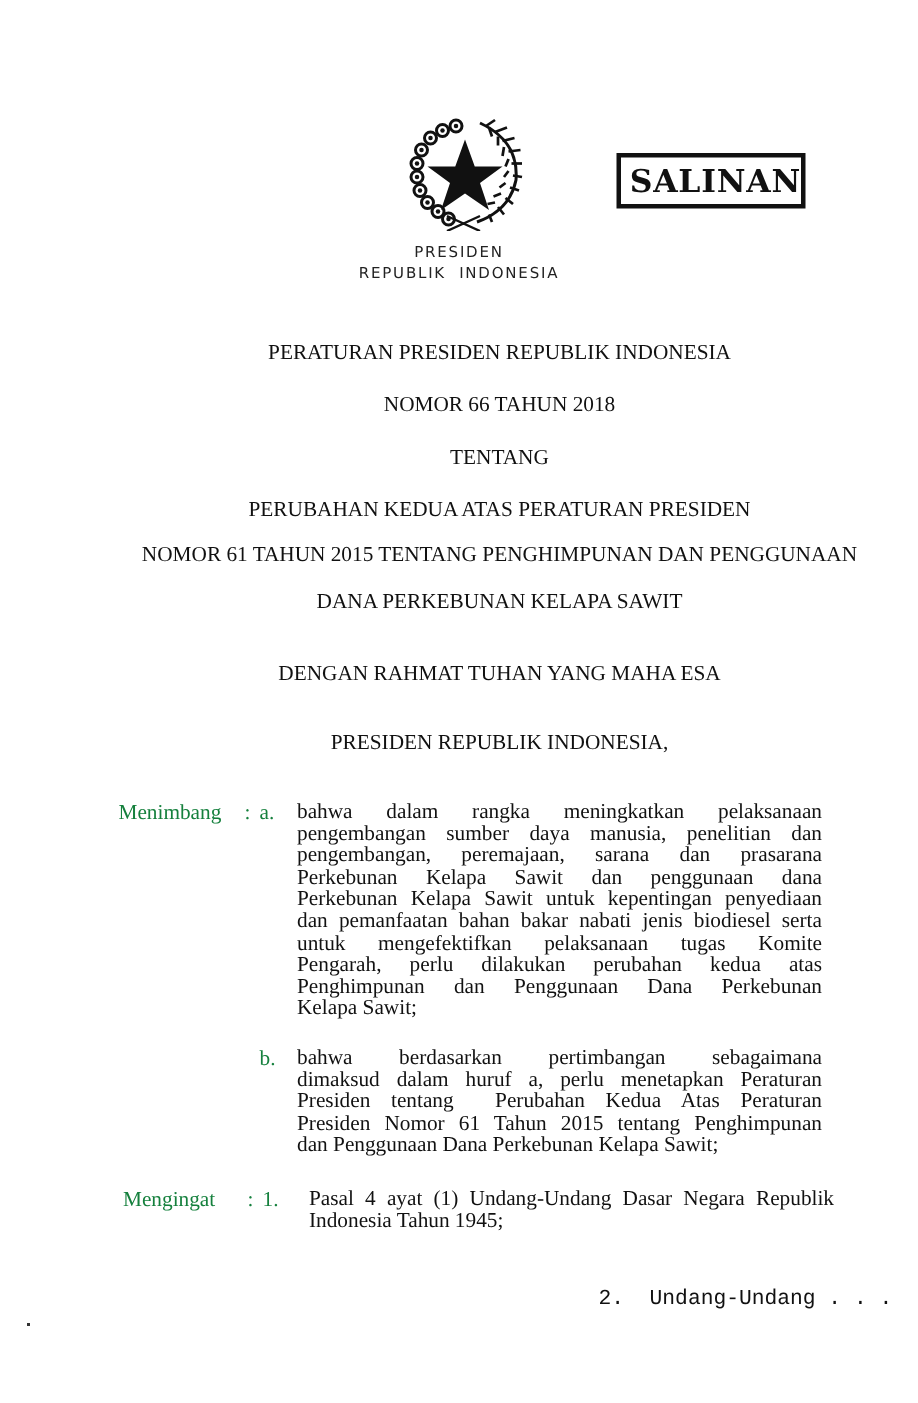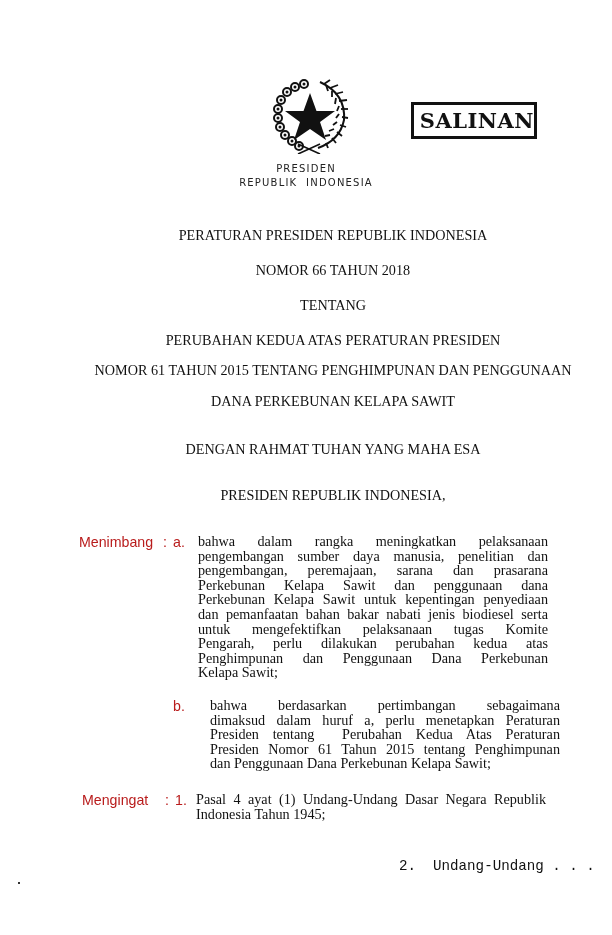--- a/index.html
+++ b/index.html
@@ -60,24 +60,24 @@
       width: 612px;
       text-align: center;
       font-family: "Liberation Serif", "DejaVu Serif", serif;
       font-size: 14.2px;
       white-space: nowrap;
       color: #111;
       padding-left: 27px;
     }
     .section-label {
       position: absolute;
-      font-family: Liberation Sans, sans-serif;
-      font-size: 14.2px;
-      white-space: nowrap;
-      color: #b91c1c;
+      font-family: Liberation Serif, serif;
+      font-size: 14.2px;
+      white-space: nowrap;
+      color: #15803d;
     }
     .body-block {
       position: absolute;
       font-family: "Liberation Serif", "DejaVu Serif", serif;
       font-size: 14.2px;
       line-height: 14.6px;
       color: #111;
       text-align: justify;
     }
     .body-block .ln {
@@ -195,32 +195,32 @@
     <span class="ln">Perkebunan Kelapa Sawit dan penggunaan dana</span>
     <span class="ln">Perkebunan Kelapa Sawit untuk kepentingan penyediaan</span>
     <span class="ln">dan pemanfaatan bahan bakar nabati jenis biodiesel serta</span>
     <span class="ln">untuk mengefektifkan pelaksanaan tugas Komite</span>
     <span class="ln">Pengarah, perlu dilakukan perubahan kedua atas</span>
     <span class="ln">Penghimpunan dan Penggunaan Dana Perkebunan</span>
     <span class="ln last">Kelapa Sawit;</span>
   </div>
 
   <div class="section-label" style="left:173px; top:698px;">b.</div>
-  <div class="body-block" style="left:210px; top:698px; width:350px;">
+  <div class="body-block" style="left:198px; top:698px; width:350px;">
     <span class="ln">bahwa berdasarkan pertimbangan sebagaimana</span>
     <span class="ln">dimaksud dalam huruf a, perlu menetapkan Peraturan</span>
     <span class="ln" style="white-space:pre;">Presiden tentang  Perubahan Kedua Atas Peraturan</span>
     <span class="ln">Presiden Nomor 61 Tahun 2015 tentang Penghimpunan</span>
     <span class="ln last">dan Penggunaan Dana Perkebunan Kelapa Sawit;</span>
   </div>
 
   <div class="section-label" style="left:82px; top:792px;">Mengingat</div>
   <div class="section-label" style="left:165px; top:792px;">:</div>
   <div class="section-label" style="left:175px; top:792px;">1.</div>
-  <div class="body-block" style="left:196px; top:792px; width:350px;">
+  <div class="body-block" style="left:206px; top:792px; width:350px;">
     <span class="ln">Pasal 4 ayat (1) Undang-Undang Dasar Negara Republik</span>
     <span class="ln last">Indonesia Tahun 1945;</span>
   </div>
 
   <div class="footer-next" style="white-space:pre;">2.  Undang-Undang . . .</div>
 
   <div class="stray-dot"></div>
 </div>
 
 </body></html>

